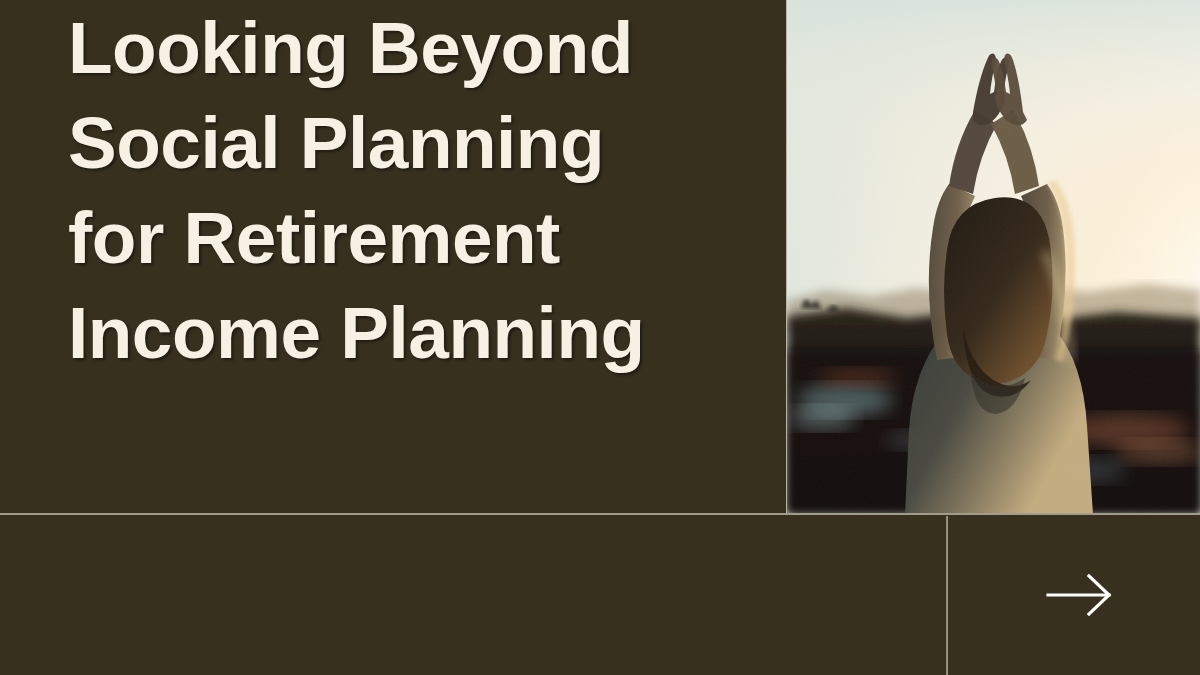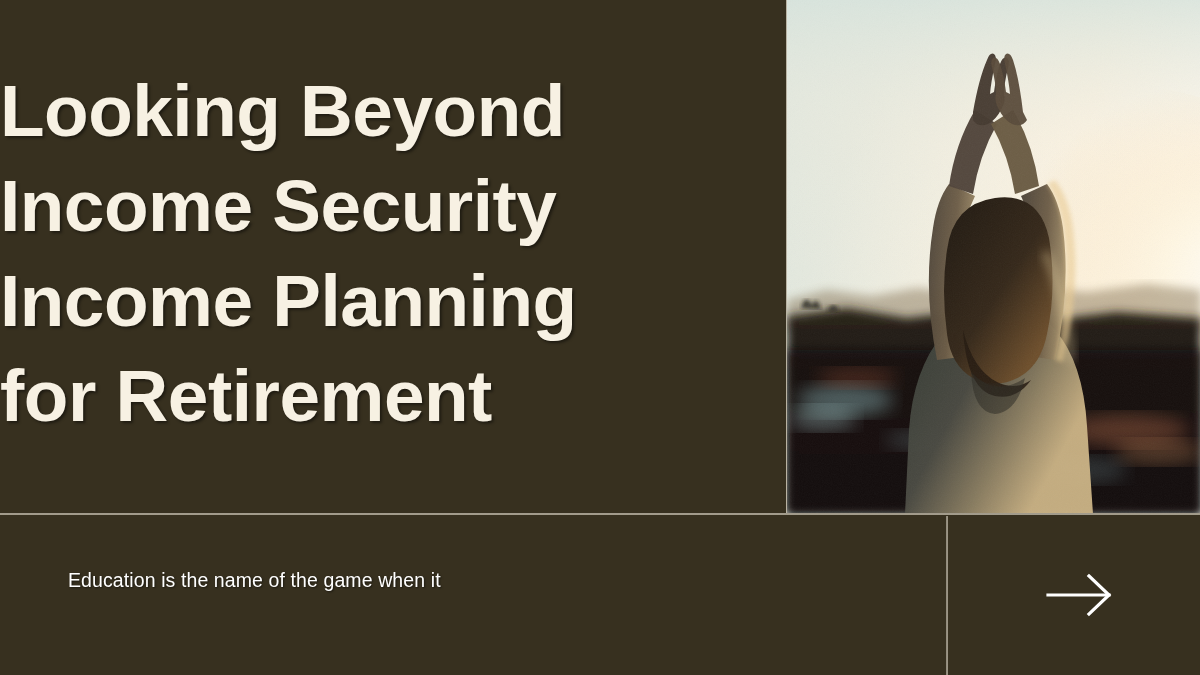--- a/index.html
+++ b/index.html
@@ -30,21 +30,22 @@
   }
 
   .title-panel {
     position: absolute;
     left: 0; top: 0;
     width: 786px;
     height: 514px;
     background: #37301f;
     display: flex;
     flex-direction: column;
-    justify-content: center;
+    justify-content: flex-start;
+    padding-left: 68px;
     padding-bottom: 8px;
   }
 
   .title-line {
     color: #f7f1e3;
     font-family: "Liberation Sans", sans-serif;
     font-size: 73px;
     font-weight: bold;
     line-height: 95px;
     letter-spacing: -0.5px;
@@ -122,23 +123,23 @@
 </style>
 </head>
 <body>
 
 <div class="banner">
 
   <div class="top-section">
 
     <div class="title-panel">
       <div class="title-line">Looking Beyond</div>
-      <div class="title-line">Income Security</div>
+      <div class="title-line">Social Planning</div>
+      <div class="title-line">for Retirement</div>
       <div class="title-line">Income Planning</div>
-      <div class="title-line">for Retirement</div>
     </div>
 
     <div class="photo-panel">
       <svg class="photo-svg" viewBox="0 0 414 514" preserveAspectRatio="xMidYMid slice">
         <defs>
           <linearGradient id="skyGrad" x1="0" y1="0" x2="1" y2="0.35">
             <stop offset="0%" stop-color="#DCE6DE"></stop>
             <stop offset="22%" stop-color="#E3E8DE"></stop>
             <stop offset="48%" stop-color="#F2EFE1"></stop>
             <stop offset="72%" stop-color="#FBF3E2"></stop>
@@ -240,21 +241,20 @@
       </svg>
     </div>
 
   </div>
 
   <div class="h-divider"></div>
   <div class="v-divider-bottom"></div>
 
   <div class="bottom-section">
     <div class="subtitle-block">
-      <div class="subtitle-line">Education is the name of the game when it</div>
     </div>
   </div>
 
   <div class="arrow-button">
     <svg class="arrow-svg" width="74" height="44" viewBox="0 0 74 44">
       <g stroke="#FFFFFF" stroke-width="3.2" fill="none" stroke-linecap="square" stroke-linejoin="miter">
         <line x1="3" y1="22" x2="64" y2="22"></line>
         <polyline points="44,3 64,22 44,41"></polyline>
       </g>
     </svg>

